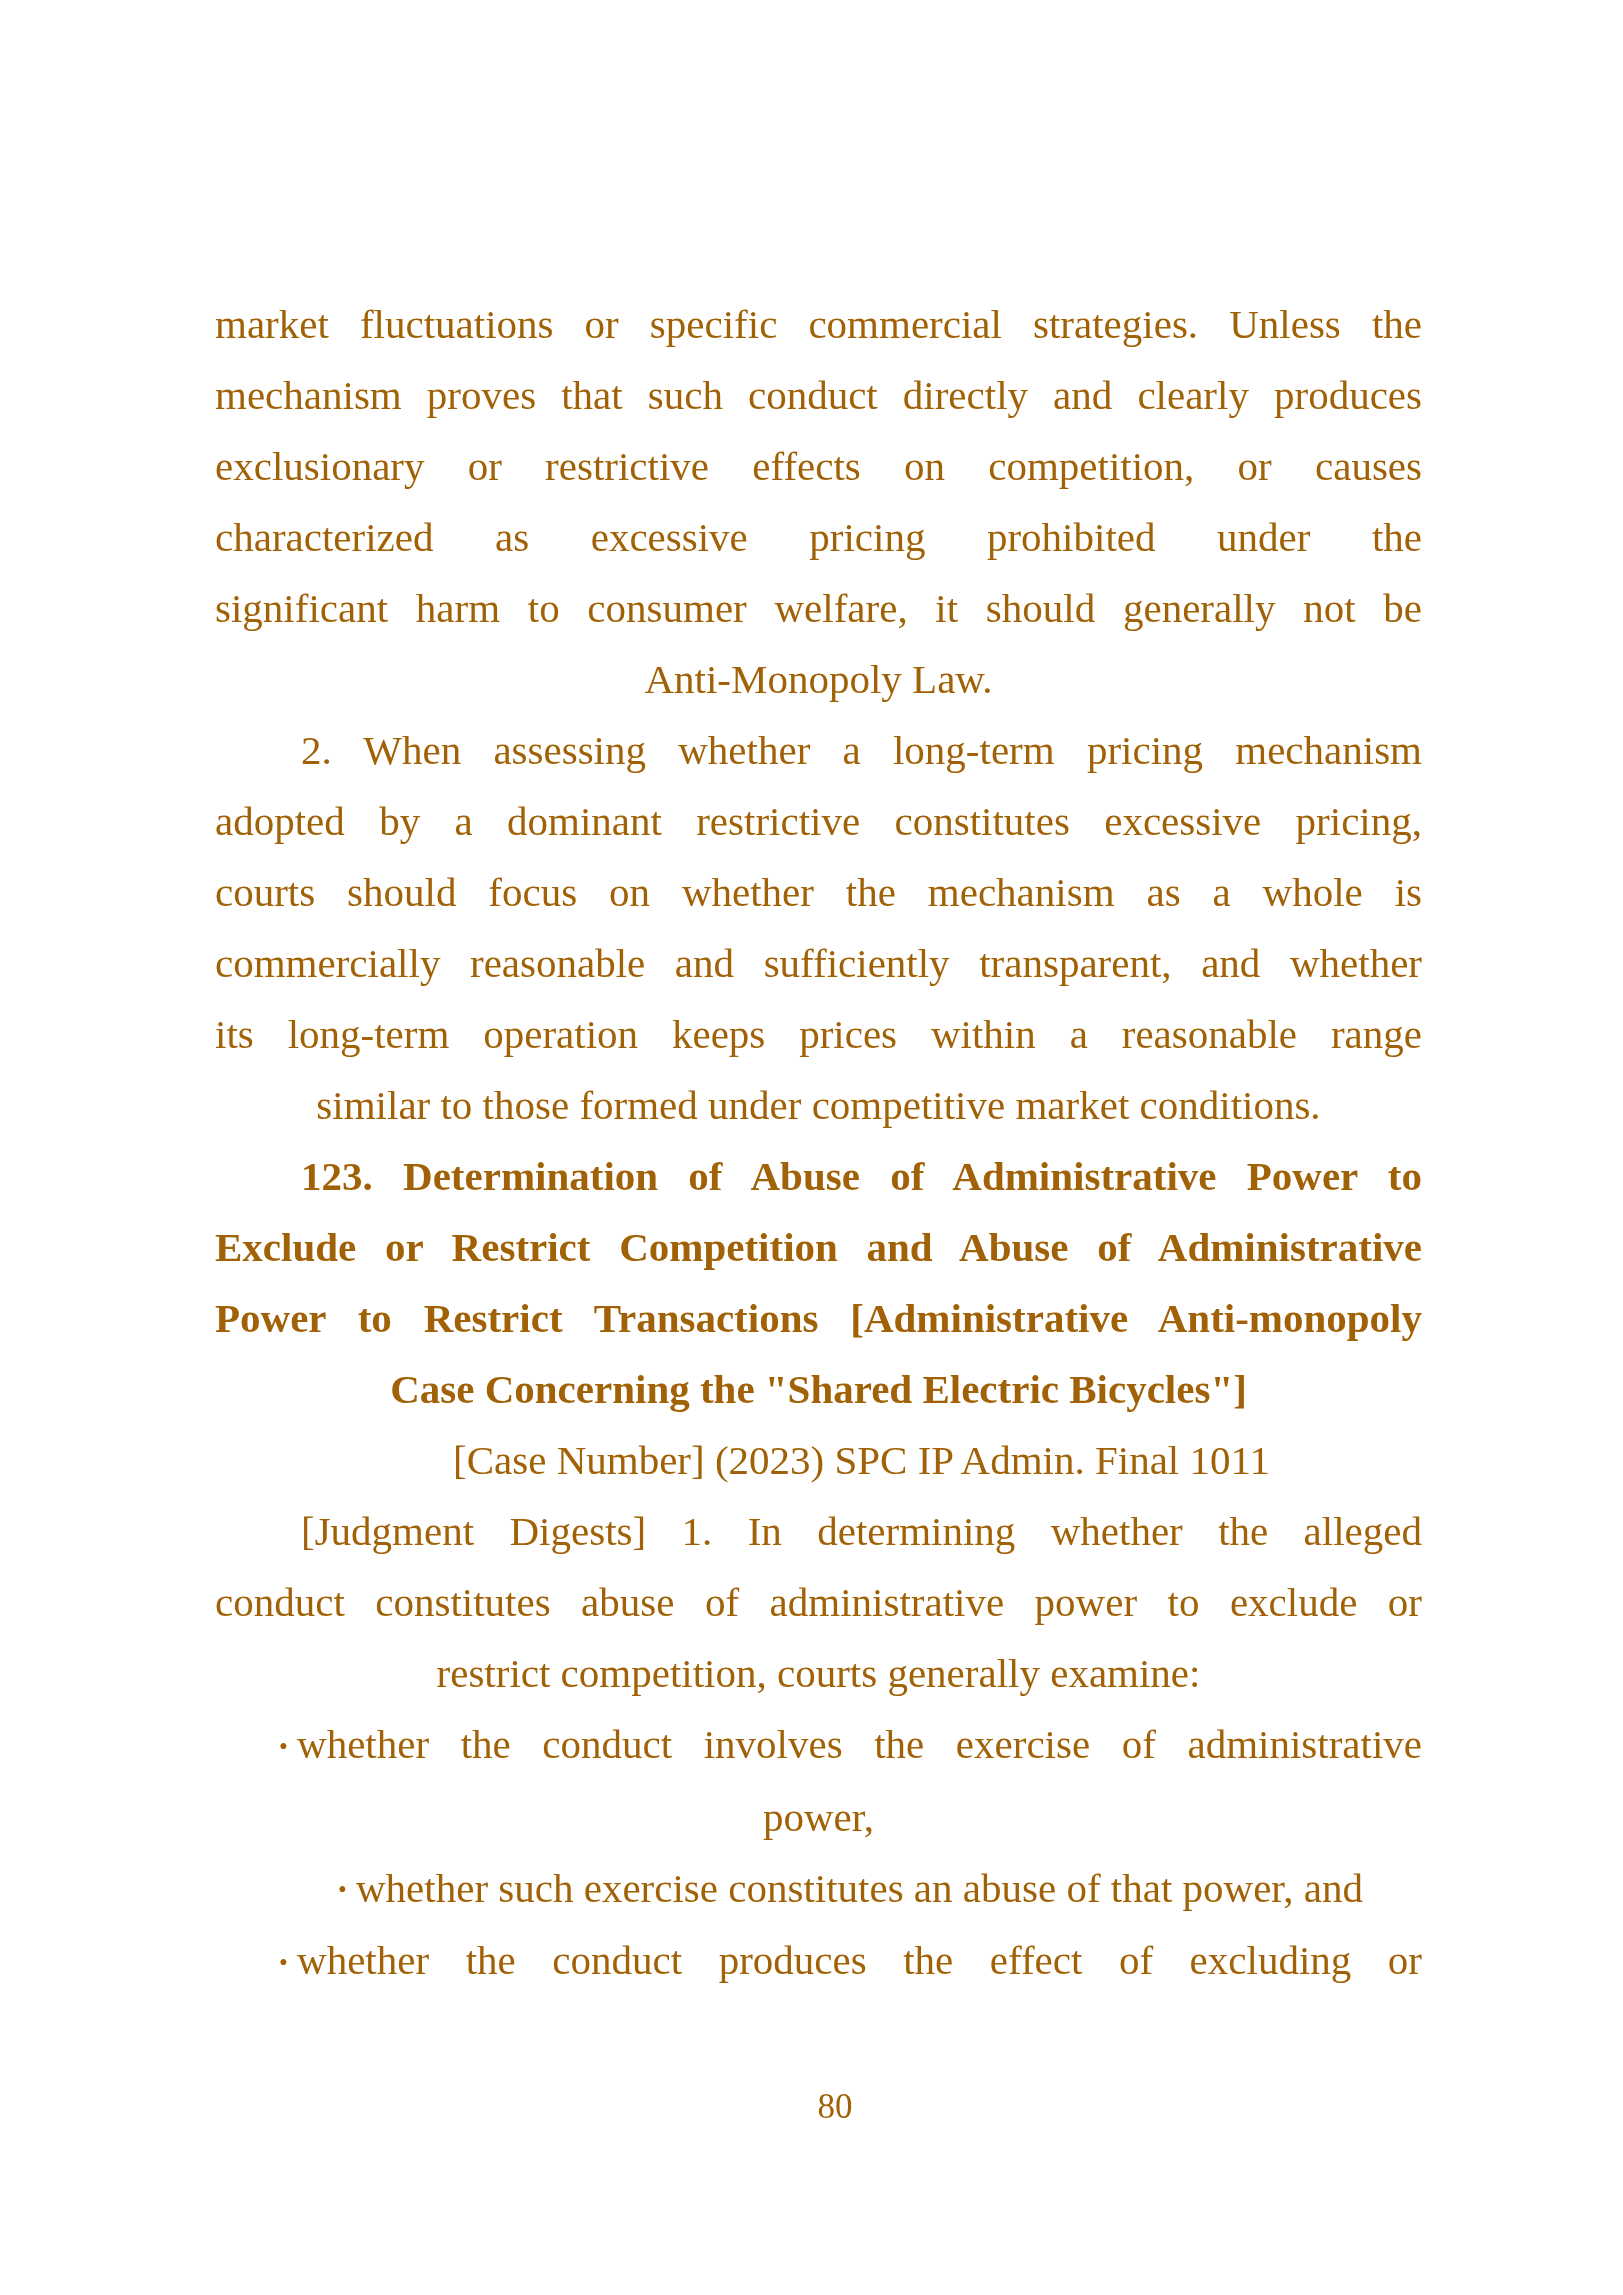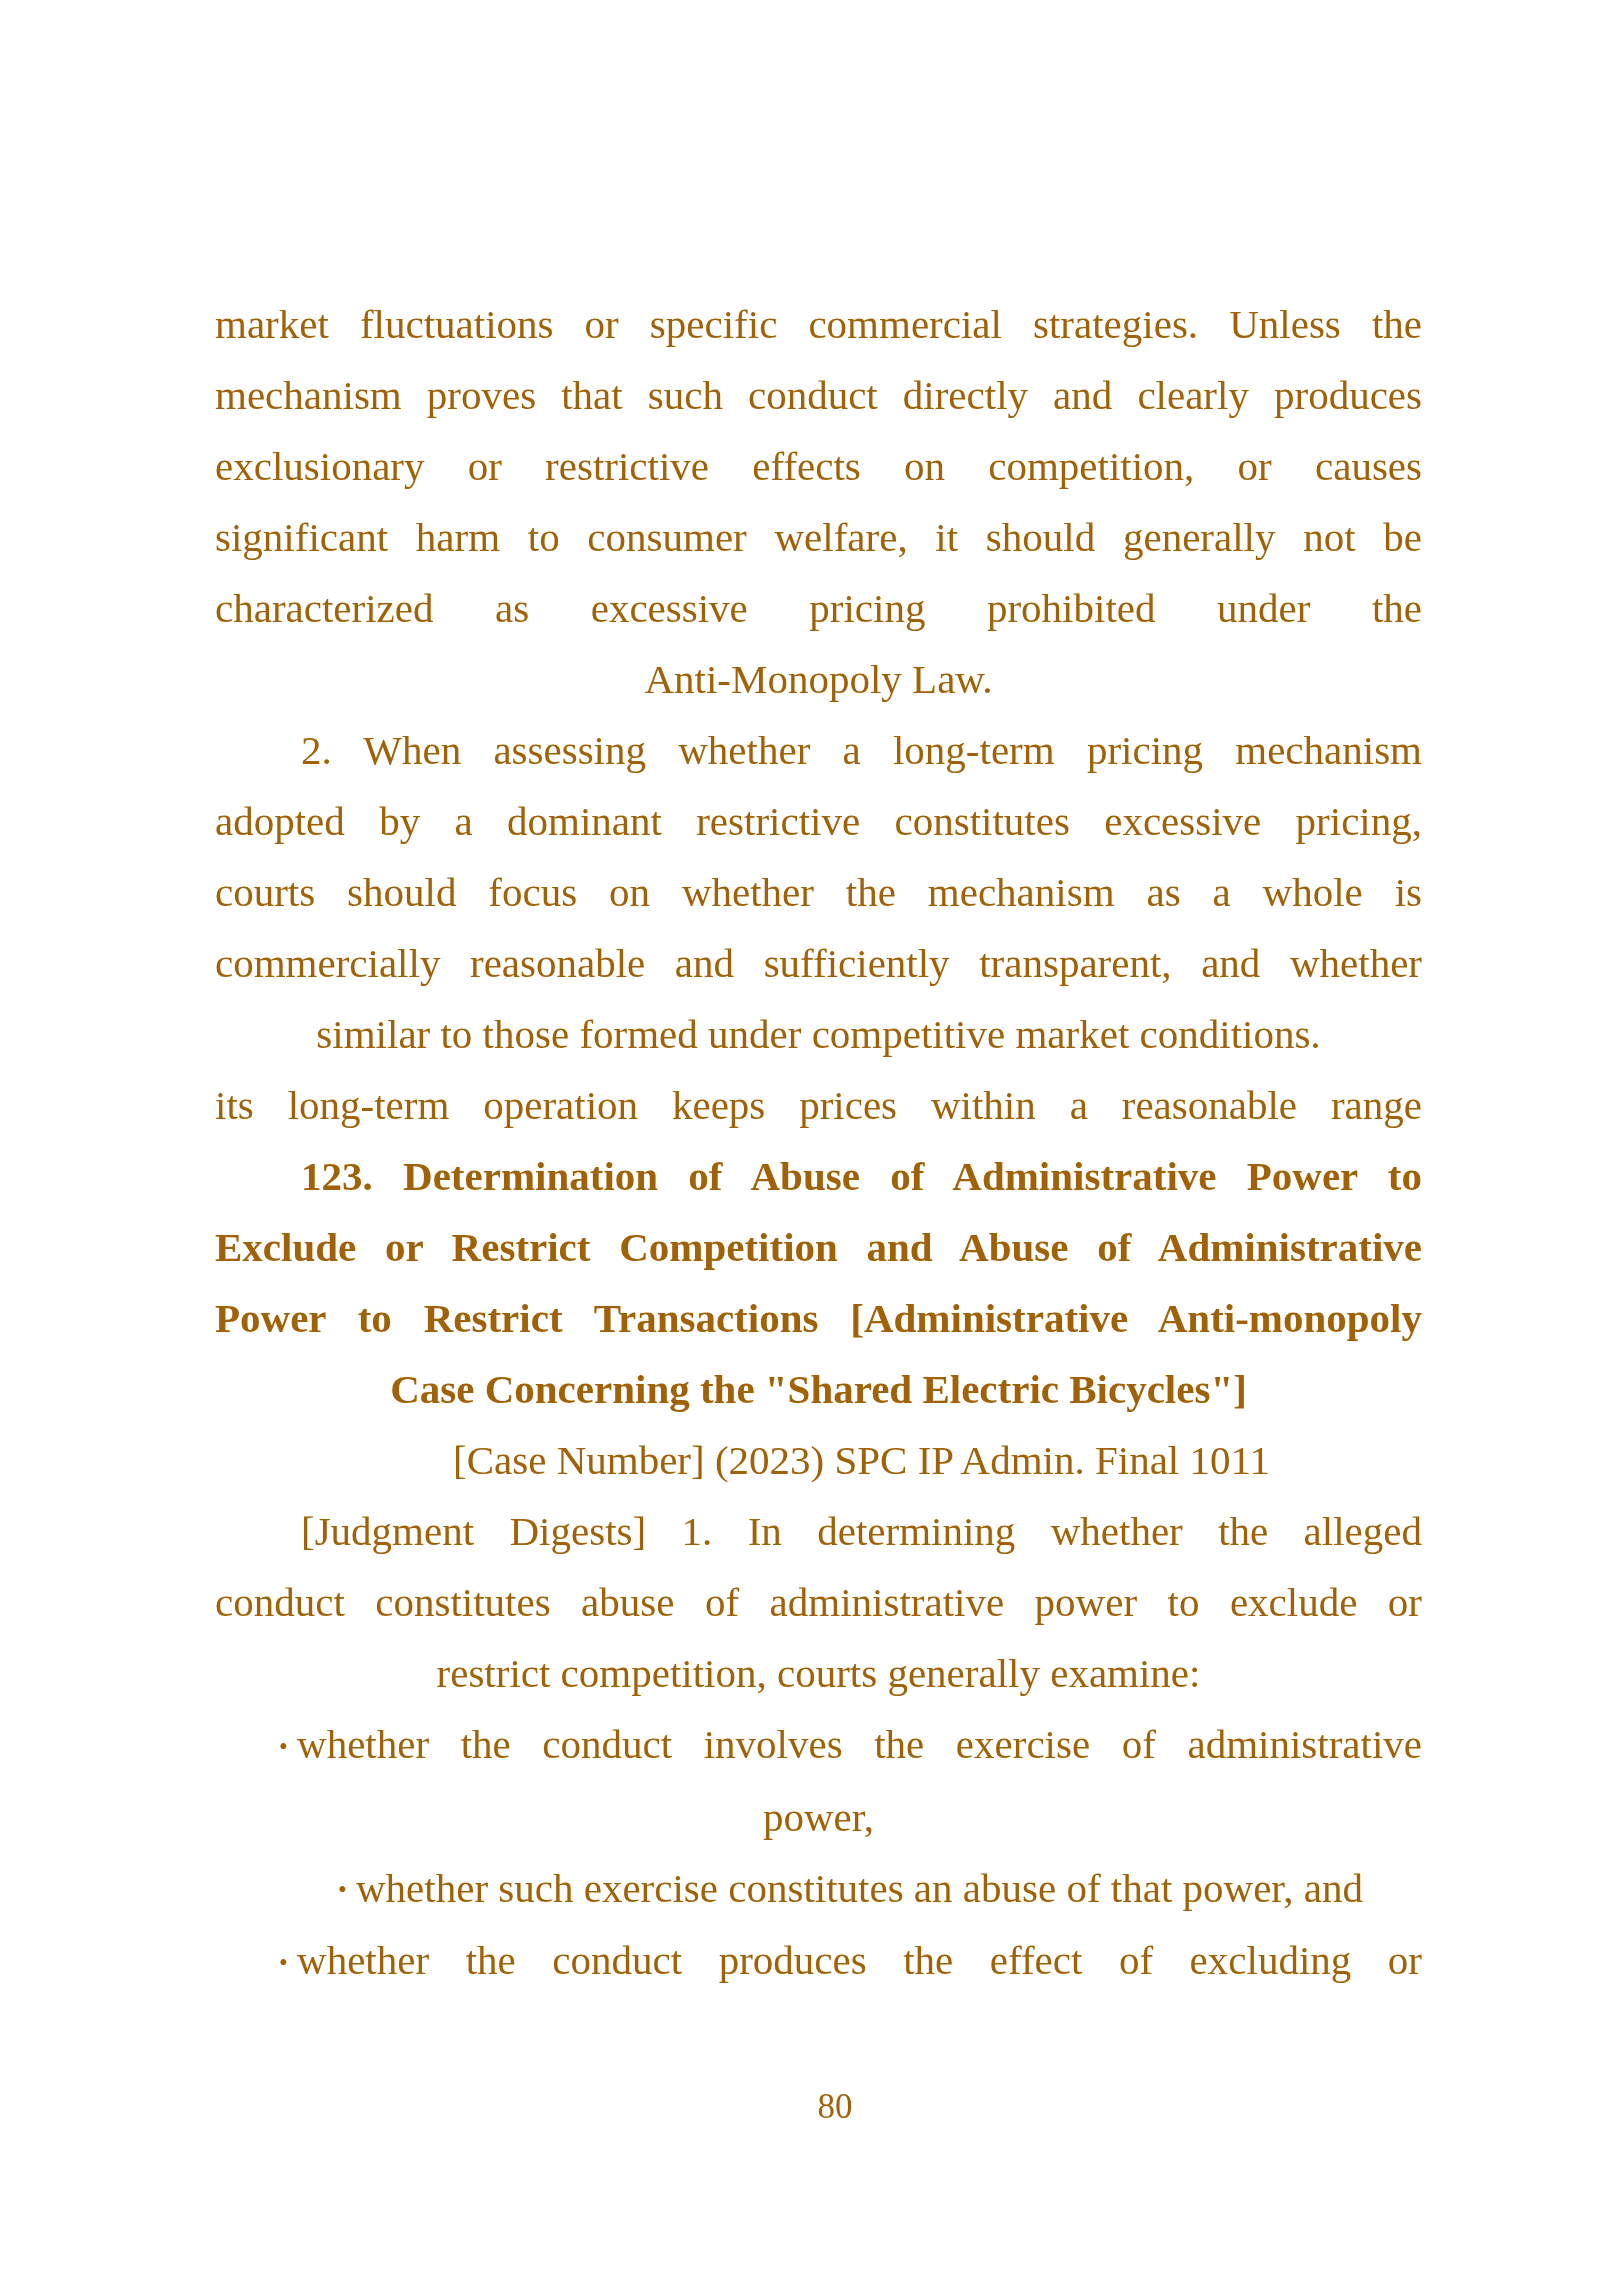--- a/index.html
+++ b/index.html
@@ -53,31 +53,31 @@
 </style>
 </head>
 <body>
 
 <div class="page">
   <div class="text-block">
       <div class="paragraph">
         <div class="line j">market fluctuations or specific commercial strategies. Unless the</div>
         <div class="line j">mechanism proves that such conduct directly and clearly produces</div>
         <div class="line j">exclusionary or restrictive effects on competition, or causes</div>
+        <div class="line j">characterized as excessive pricing prohibited under the</div>
         <div class="line j">significant harm to consumer welfare, it should generally not be</div>
-        <div class="line j">characterized as excessive pricing prohibited under the</div>
         <div class="line">Anti-Monopoly Law.</div>
       </div>
       <div class="paragraph">
         <div class="line j indent">2. When assessing whether a long-term pricing mechanism</div>
         <div class="line j">adopted by a dominant restrictive constitutes excessive pricing,</div>
         <div class="line j">courts should focus on whether the mechanism as a whole is</div>
         <div class="line j">commercially reasonable and sufficiently transparent, and whether</div>
+        <div class="line j">its long-term operation keeps prices within a reasonable range</div>
         <div class="line">similar to those formed under competitive market conditions.</div>
-        <div class="line j">its long-term operation keeps prices within a reasonable range</div>
       </div>
       <div class="paragraph bold">
         <div class="line j indent">123. Determination of Abuse of Administrative Power to</div>
         <div class="line j">Exclude or Restrict Competition and Abuse of Administrative</div>
         <div class="line j">Power to Restrict Transactions [Administrative Anti-monopoly</div>
         <div class="line">Case Concerning the "Shared Electric Bicycles"]</div>
       </div>
       <div class="paragraph">
         <div class="line indent">[Case Number] (2023) SPC IP Admin. Final 1011</div>
       </div>

